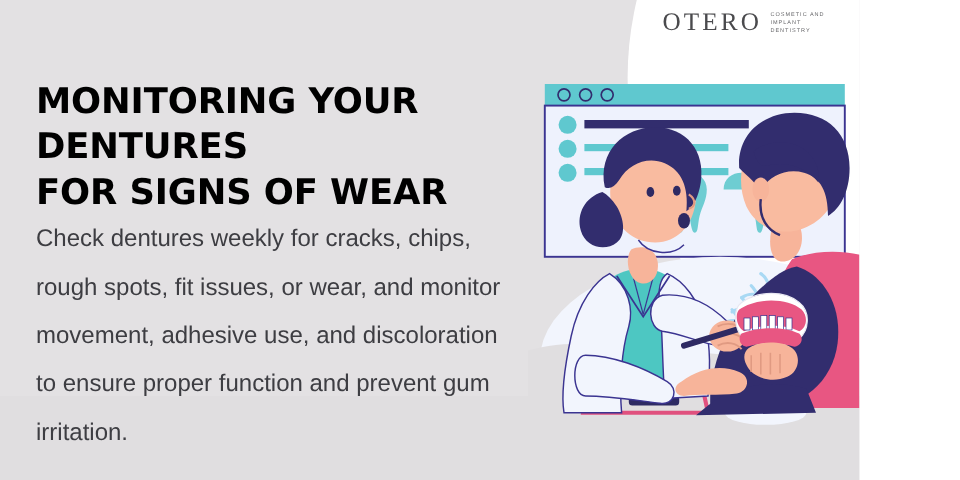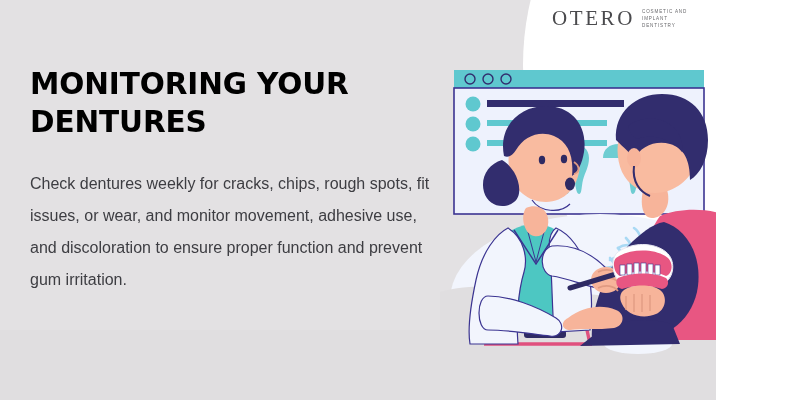--- a/index.html
+++ b/index.html
@@ -62,23 +62,22 @@
   .headline {
     font-family: "DejaVu Sans", sans-serif;
     font-size: 29.5px;
     font-weight: 700;
     letter-spacing: -0.1px;
     line-height: 1.28;
     color: #000000;
     text-transform: uppercase;
   }
   .body-copy {
-    margin-top: 26px;
     font-family: "Liberation Sans", sans-serif;
-    font-size: 16px;
+    font-size: 20px;
     font-weight: 400;
     line-height: 2.02;
     color: #3d3d42;
     max-width: 400px;
   }
   
   .illo {
     position: absolute;
     left: 440px; top: 0;
     width: 360px; height: 400px;
@@ -97,20 +96,21 @@
     <div class="logo-word">OTERO</div>
     <div class="logo-sub">
       <div>COSMETIC AND</div>
       <div>IMPLANT DENTISTRY</div>
     </div>
   </div>
 
   <div class="text-col">
     <h1 class="headline">
       <span>MONITORING YOUR DENTURES</span><br>
+      <span>FOR SIGNS OF WEAR</span>
     </h1>
     <p class="body-copy">Check dentures weekly for cracks, chips, rough spots, fit issues, or wear, and monitor movement, adhesive use, and discoloration to ensure proper function and prevent gum irritation.</p>
   </div>
 
   <div class="illo">
     <svg width="360" height="400" viewBox="0 0 360 400" xmlns="http://www.w3.org/2000/svg">
       <defs>
         <clipPath id="screenClip">
           <rect x="14" y="88" width="250" height="126"></rect>
         </clipPath>

